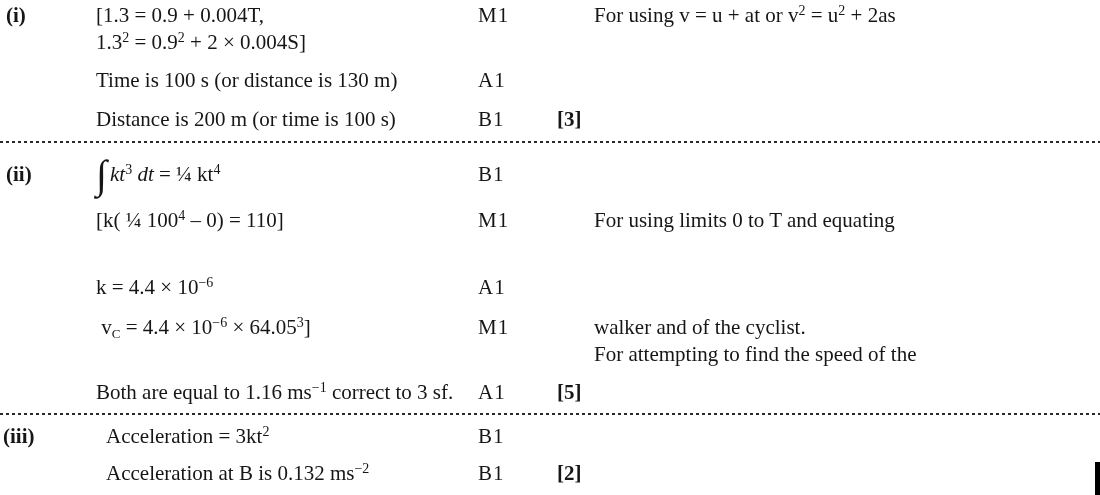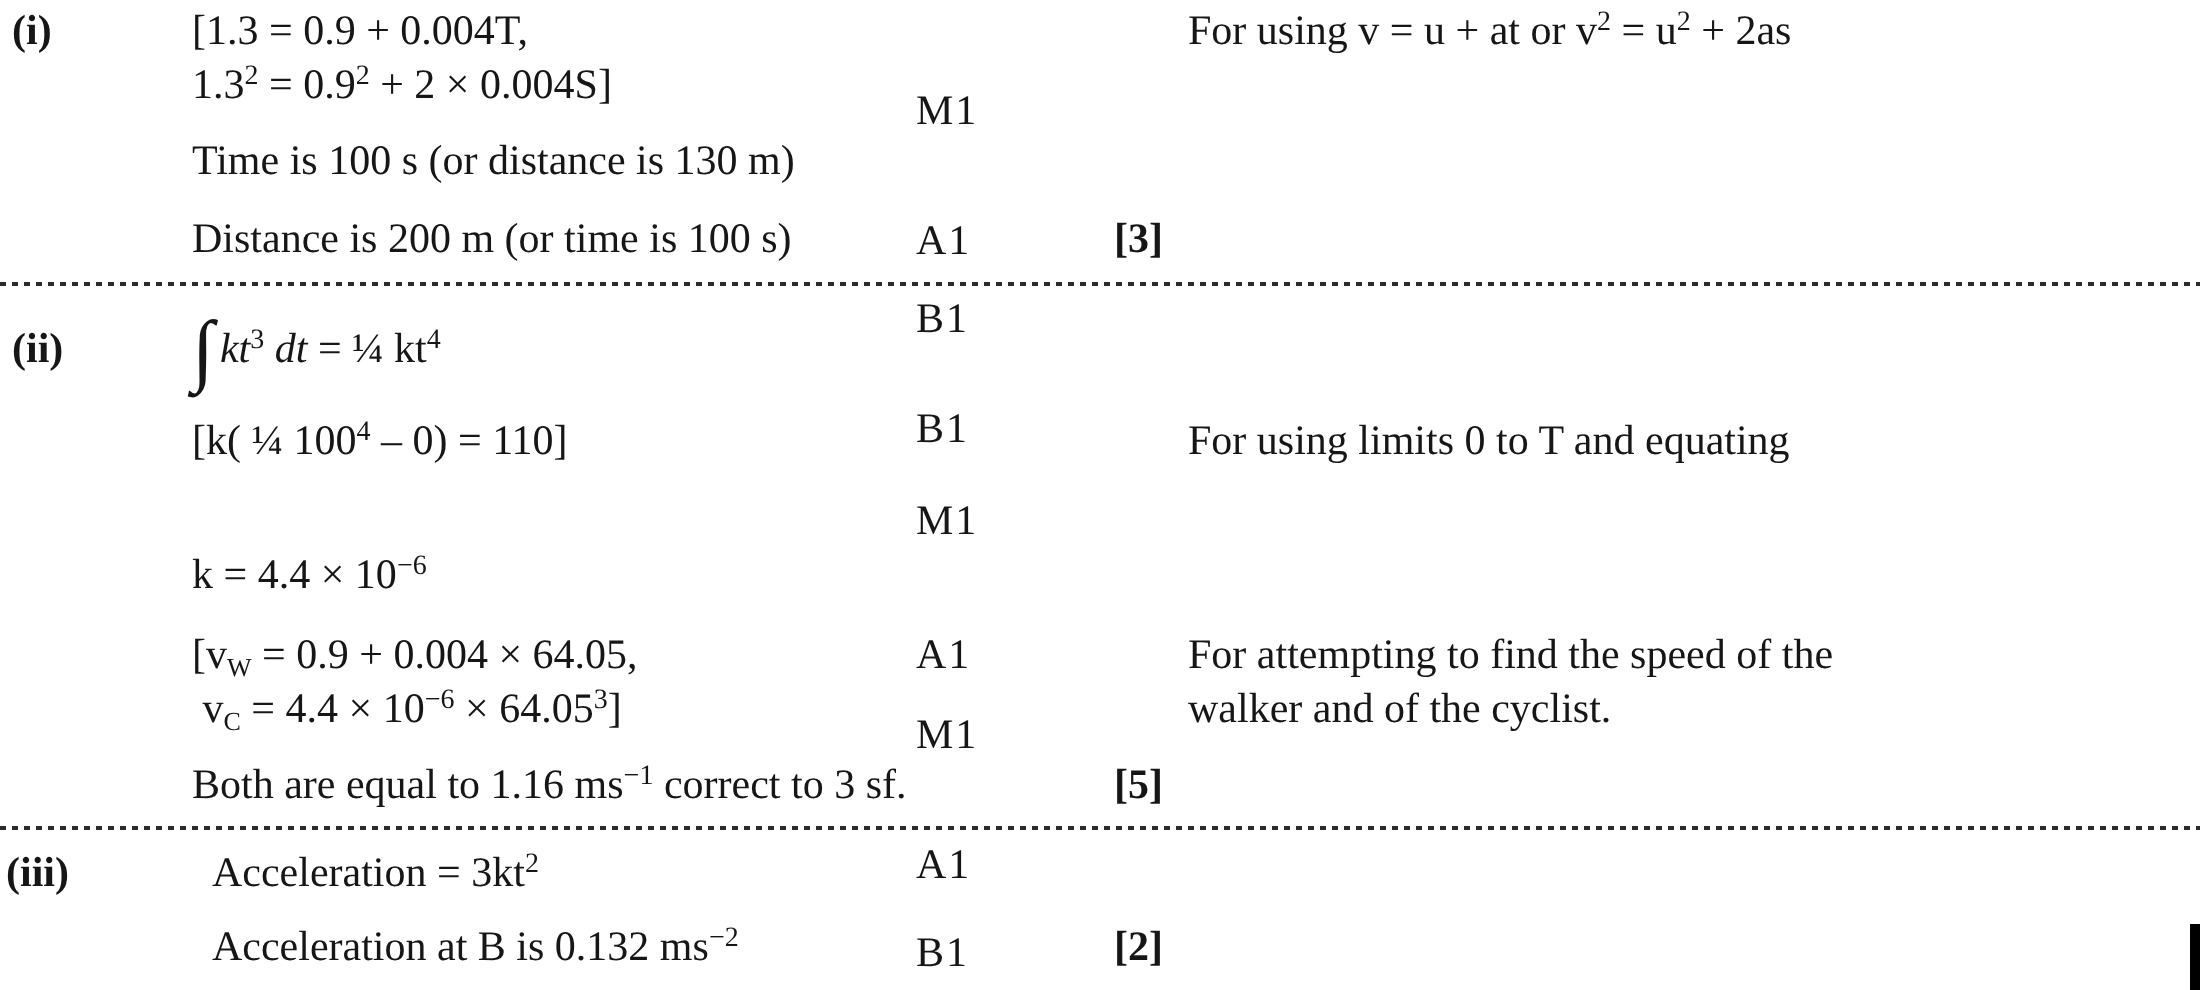--- a/index.html
+++ b/index.html
@@ -6,21 +6,21 @@
   body{
     width:1100px;height:495px;background:#ffffff;position:relative;
     font-family:"Liberation Serif","DejaVu Serif",serif;
     font-size:21px;color:#161616;overflow:hidden;
   }
   .page{position:absolute;inset:0;}
   .row{position:absolute;left:0;width:1100px;}
   .cell{position:absolute;top:0;line-height:27px;white-space:pre;}
   .part{left:6px;font-weight:bold;}
   .work{left:48px;margin-left:48px;}
-  .mark{left:458px;letter-spacing:1px;margin-top:40px;}
+  .mark{left:478px;letter-spacing:1px;}
   .total{left:557px;font-weight:bold;}
   .comment{left:594px;}
   .row-iii .part{left:3px;}
   .row-iii .work{left:58px;}
   sup{font-size:14px;line-height:0;vertical-align:7px;}
   sub{font-size:13px;line-height:0;vertical-align:-4px;}
   .it{font-style:italic;}
   .int{font-size:40px;line-height:0;vertical-align:-7px;padding-right:3px;font-style:normal;}
   .divider{
     position:absolute;left:0;width:1100px;height:2px;
@@ -64,23 +64,23 @@
     <span class="cell mark">M1</span>
     <span class="cell comment"><div>For using limits 0 to T and equating</div></span>
   </div>
 
   <div class="row" style="top:274px">
     <span class="cell work"><div>k = 4.4 × 10<sup>−6</sup></div></span>
     <span class="cell mark">A1</span>
   </div>
 
   <div class="row" style="top:314px">
-    <span class="cell work"><div>[v<sub>W</sub> = 0.9 + 0.004 × 64.05,</div><div> v<sub>C</sub> = 4.4 × 10<sup>−6</sup> × 64.05<sup>3</sup>]</div></span>
+    <span class="cell work"><div> v<sub>C</sub> = 4.4 × 10<sup>−6</sup> × 64.05<sup>3</sup>]</div></span>
     <span class="cell mark">M1</span>
-    <span class="cell comment"><div>For attempting to find the speed of the</div><div>walker and of the cyclist.</div></span>
+    <span class="cell comment"><div>walker and of the cyclist.</div><div>For attempting to find the speed of the</div></span>
   </div>
 
   <div class="row" style="top:379px">
     <span class="cell work"><div>Both are equal to 1.16 ms<sup>−1</sup> correct to 3 sf.</div></span>
     <span class="cell mark">A1</span>
     <span class="cell total">[5]</span>
   </div>
 
   <div class="divider" style="top:413px"></div>
 

